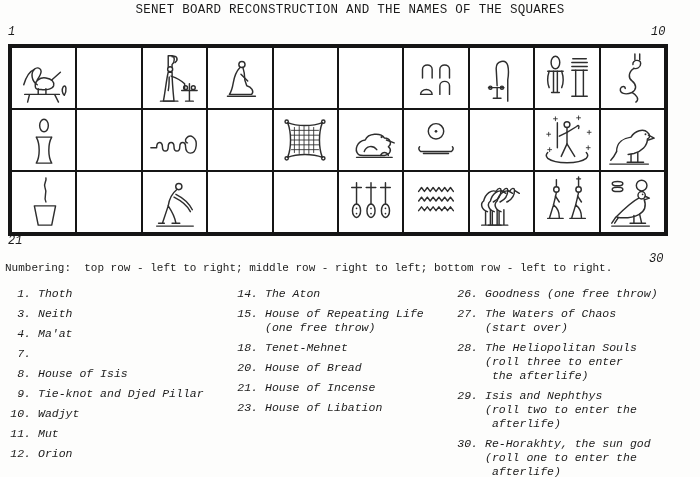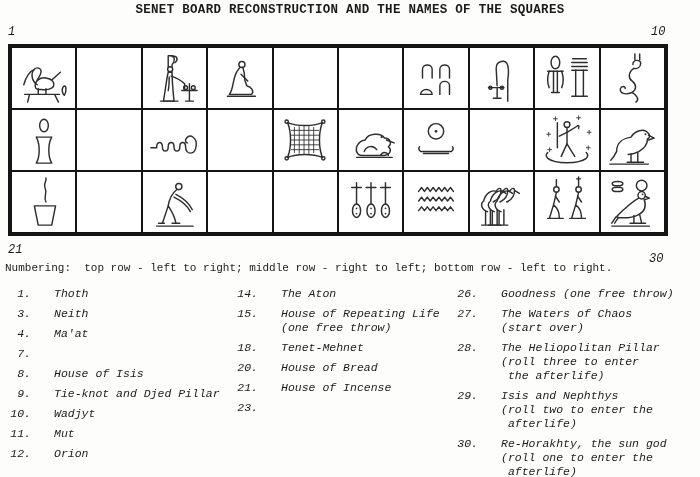--- a/index.html
+++ b/index.html
@@ -3,26 +3,26 @@
 <meta charset="utf-8">
 <style>
   html,body{margin:0;padding:0;}
   body{
     width:700px;height:477px;position:relative;overflow:hidden;
     background:#fdfdfc;color:#1b1b1b;
     font-family:"Liberation Mono","DejaVu Sans Mono",monospace;
   }
   .title{
     position:absolute;top:3px;left:0;width:700px;text-align:center;
-    font-size:12.5px;font-weight:bold;letter-spacing:.3px;white-space:pre;
+    font-size:12.5px;font-weight:normal;letter-spacing:.3px;white-space:pre;
   }
   .corner{position:absolute;font-size:12px;font-style:italic;}
   .c1{left:8px;top:25px;}
   .c10{left:651px;top:25px;}
-  .c21{left:8px;top:243px;}
+  .c21{left:8px;top:234px;}
   .c30{left:649px;top:252px;}
   .board{
     position:absolute;left:8px;top:44px;width:660px;box-sizing:border-box;
     border:3px solid #151515;display:grid;grid-template-columns:repeat(10,1fr);
     background:#fff;
   }
   .cell{
     border:1px solid #151515;height:62px;box-sizing:border-box;
     display:flex;align-items:center;justify-content:center;background:#fff;
   }
@@ -30,21 +30,21 @@
   .g{fill:none;stroke:#2e2e2e;stroke-width:1.5;stroke-linecap:round;stroke-linejoin:round;}
   .thin{stroke-width:.9;}
   .gf{fill:#2e2e2e;stroke:none;}
   .note{position:absolute;left:5px;top:262px;font-size:11px;white-space:pre;}
   .legend{position:absolute;left:10px;top:287px;display:flex;font-style:italic;font-size:11.5px;}
   .col{width:227px;}
   .col.c2{width:220px;}
   .col.c3{width:238px;}
   .item{display:flex;line-height:14px;margin-bottom:6px;}
   .num{width:21px;text-align:right;flex:none;}
-  .txt{margin-left:23px;white-space:pre;}
+  .txt{margin-left:7px;white-space:pre;}
 </style>
 </head>
 <body>
 
 <div class="title">SENET BOARD RECONSTRUCTION AND THE NAMES OF THE SQUARES</div>
 
 <div class="corner c1">1</div>
 <div class="corner c10">10</div>
 <div class="corner c21">21</div>
 <div class="corner c30">30</div>
@@ -322,35 +322,36 @@
     <div class="item">
         <span class="num">20.</span>
         <span class="txt">House of Bread</span>
       </div>
     <div class="item">
         <span class="num">21.</span>
         <span class="txt">House of Incense</span>
       </div>
     <div class="item">
         <span class="num">23.</span>
+        <span class="txt">House of Libation</span>
       </div>
   </div>
   <div class="col c3">
     <div class="item">
         <span class="num">26.</span>
         <span class="txt">Goodness (one free throw)</span>
       </div>
     <div class="item">
         <span class="num">27.</span>
         <span class="txt">The Waters of Chaos
 (start over)</span>
       </div>
     <div class="item">
         <span class="num">28.</span>
-        <span class="txt">The Heliopolitan Pillar
+        <span class="txt">The Heliopolitan Souls
 (roll three to enter
  the afterlife)</span>
       </div>
     <div class="item">
         <span class="num">29.</span>
         <span class="txt">Isis and Nephthys
 (roll two to enter the
  afterlife)</span>
       </div>
     <div class="item">

